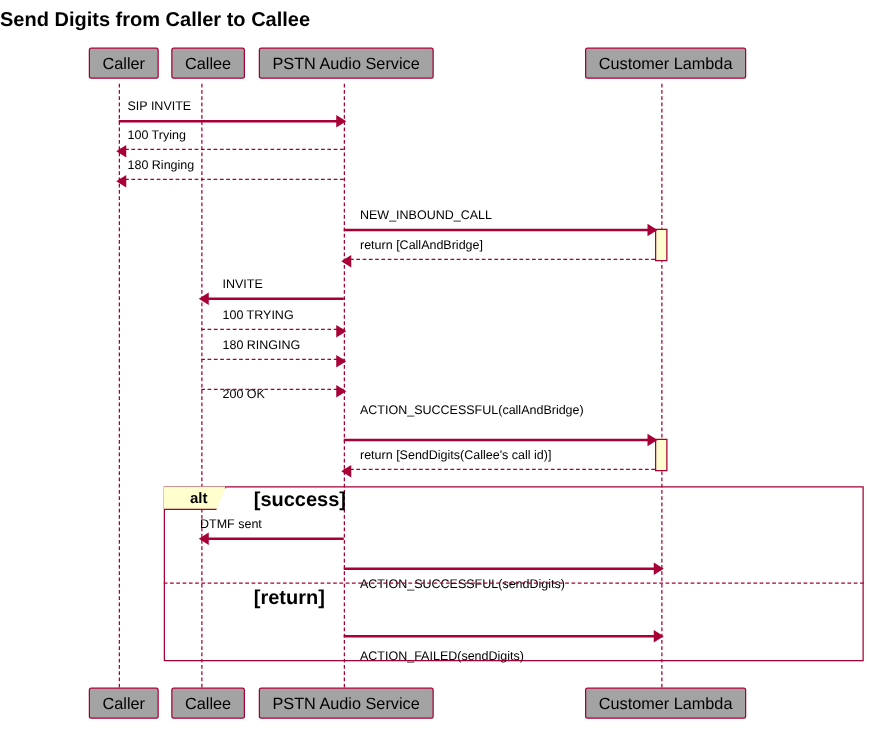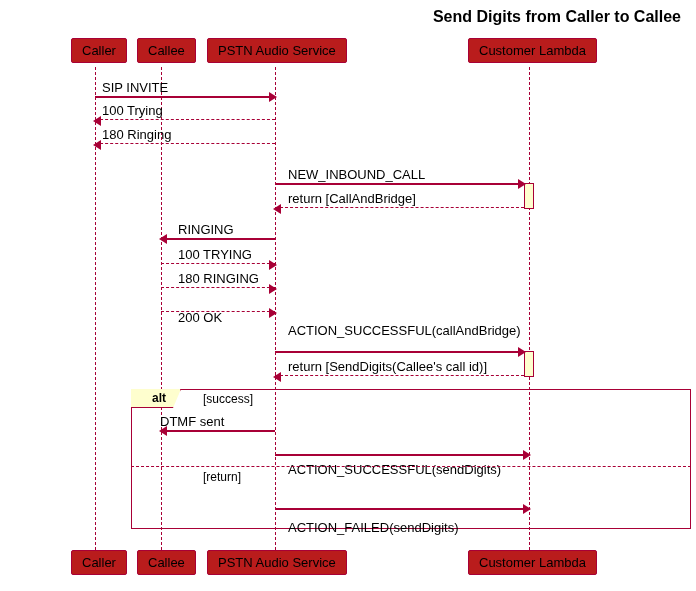--- a/index.html
+++ b/index.html
@@ -1,29 +1,29 @@
 <!DOCTYPE html>
 <html><head>
 <meta charset="utf-8">
 <style>
 *{box-sizing:border-box;margin:0;padding:0}
 body{background:#fff;font-family:sans-serif;font-size:13px;color:#000;width:696px;height:591px;position:relative;overflow:hidden}
-.title{text-align:right;font-weight:bold;font-size:16px;padding:8px 0 6px;position:absolute;left:0;right:15px;top:0}
-.ptbox{position:absolute;background:#b91c1c;border:1.5px solid #A80036;border-radius:2px;padding:4px 10px;font-size:13px;white-space:nowrap}
+.title{text-align:left;font-weight:bold;font-size:16px;padding:8px 0 6px;position:absolute;left:0;right:0;top:0}
+.ptbox{position:absolute;background:#a3a3a3;border:1.5px solid #A80036;border-radius:2px;padding:4px 10px;font-size:13px;white-space:nowrap}
 .lifeline{position:absolute;top:67px;bottom:41px;border-left:1.5px dashed #A80036;width:0}
 .arrow-h{position:absolute;height:1.5px;background:#A80036}
 .arrow-h.dashed{background:none;border-top:1.5px dashed #A80036;height:0}
 .arrow-h::after{content:"";position:absolute;top:-4px;border:5px solid transparent}
 .arrow-h.right::after{right:-2px;border-left:8px solid #A80036;border-right:none}
 .arrow-h.left::after{left:-2px;border-right:8px solid #A80036;border-left:none}
-.msg{position:absolute;font-size:13px;white-space:nowrap}
+.msg{position:absolute;font-size:10px;white-space:nowrap}
 .act{position:absolute;background:#FEFECE;border:1.5px solid #A80036;width:10px}
 .altbox{position:absolute;border:1.5px solid #A80036;background:transparent}
 .altlbl{position:absolute;background:#FEFECE;border:1.5px solid #A80036;border-top:none;border-left:none;font-weight:bold;font-size:12px;padding:2px 14px 2px 21px;clip-path:polygon(0 0,100% 0,calc(100% - 8px) 100%,0 100%)}
-.altcond{position:absolute;font-weight:normal;font-size:12px}
+.altcond{position:absolute;font-weight:bold;font-size:16px}
 .altdiv{position:absolute;height:0;border-top:1.5px dashed #A80036}
 </style>
 </head>
 <body>
 
 <div class="title">Send Digits from Caller to Callee</div>
 
 <div class="ptbox" style="left:71px;top:38px">Caller</div>
 <div class="ptbox" style="left:137px;top:38px">Callee</div>
 <div class="ptbox" style="left:207px;top:38px">PSTN Audio Service</div>
@@ -44,21 +44,21 @@
 <div class="arrow-h left dashed" style="left:95px;top:143px;width:180px"></div>
 
 <div class="act" style="left:524px;top:183px;height:26px"></div>
 
 <div class="msg" style="left:288px;top:167px">NEW_INBOUND_CALL</div>
 <div class="arrow-h right" style="left:275px;top:183px;width:249px"></div>
 
 <div class="msg" style="left:288px;top:191px">return [CallAndBridge]</div>
 <div class="arrow-h left dashed" style="left:275px;top:207px;width:249px"></div>
 
-<div class="msg" style="left:178px;top:222px">RINGING</div>
+<div class="msg" style="left:178px;top:222px">INVITE</div>
 <div class="arrow-h left" style="left:161px;top:238px;width:114px"></div>
 
 <div class="msg" style="left:178px;top:247px">100 TRYING</div>
 <div class="arrow-h right dashed" style="left:161px;top:263px;width:114px"></div>
 
 <div class="msg" style="left:178px;top:271px">180 RINGING</div>
 <div class="arrow-h right dashed" style="left:161px;top:287px;width:114px"></div>
 
 <div class="msg" style="left:178px;top:310px">200 OK</div>
 <div class="arrow-h right dashed" style="left:161px;top:311px;width:114px"></div>

